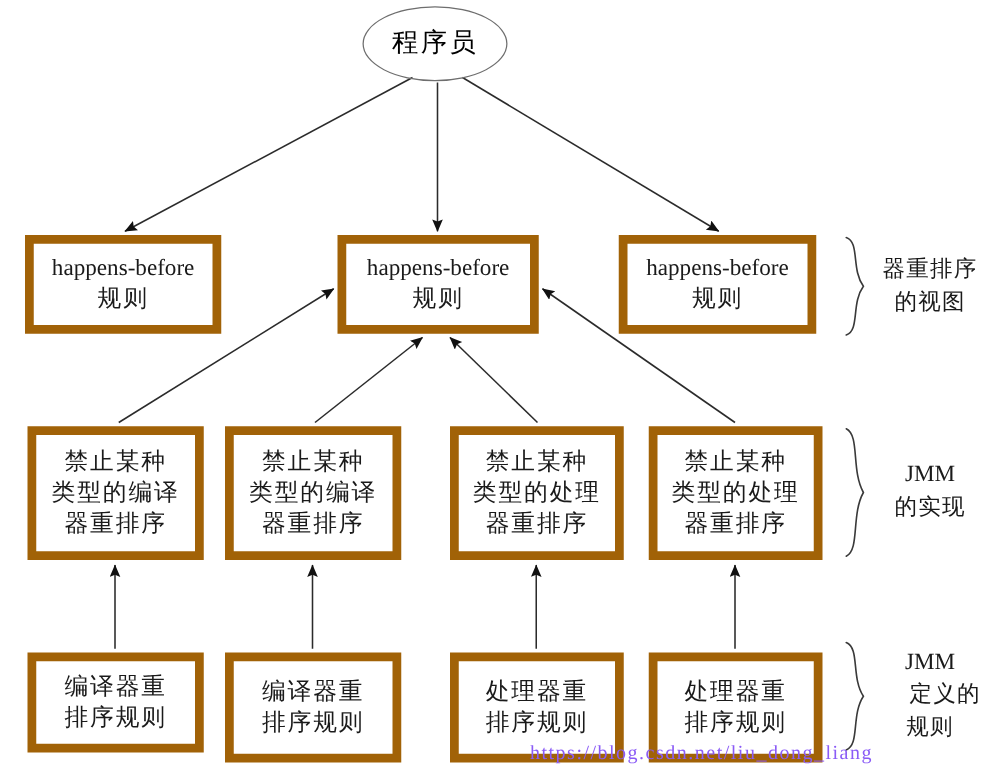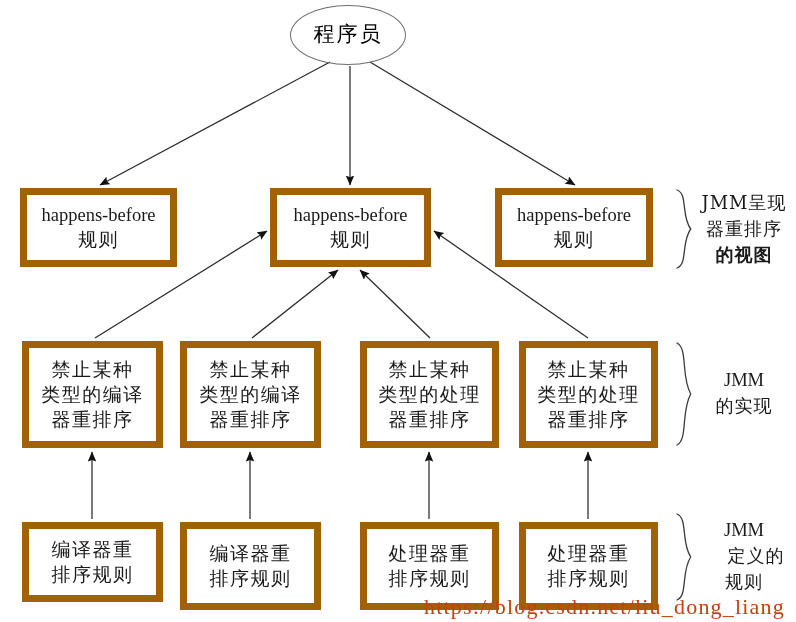--- a/index.html
+++ b/index.html
@@ -79,23 +79,23 @@
   }
   .group-label .ln {
     display: block;
   }
   .brace {
     position: absolute;
     pointer-events: none;
   }
   #watermark {
     position: absolute;
-    color: #c2410c;
+    color: #8b5cf6;
     font-family: "Liberation Serif", "DejaVu Serif", serif;
-    font-size: 22px;
+    font-size: 16px;
     letter-spacing: 1.2px;
     white-space: nowrap;
     user-select: none;
   }
 </style>
 </head>
 <body>
 
 <div id="canvas">
 
@@ -172,23 +172,22 @@
       <div class="node-box" style="left: 519px; top: 522px; width: 139px; height: 88px;">
         <span class="node-line cjk">处理器重</span>
         <span class="node-line cjk">排序规则</span>
       </div>
     </div>
   <div id="groups-layer">
       <svg class="brace" width="16" height="80" viewBox="0 0 16 80" style="left: 676px; top: 189px;">
         <path d="M1,1 C12,4.8 4.8,26.4 14.72,40 C4.8,53.6 12,75.19999999999999 1,79" fill="none" stroke="#3a3a3a" stroke-width="1.3" stroke-linecap="round"></path>
       </svg>
       <div class="group-label" style="left: 694px; top: 186px; width: 100px; height: 86px;">
-        <span class="ln cjk-sm" style="line-height: 1.45;">JMM呈现</span>
         <span class="ln cjk-sm" style="line-height: 1.45;">器重排序</span>
-        <span class="ln cjk-sm" style="line-height: 1.45; font-weight: bold;">的视图</span>
+        <span class="ln cjk-sm" style="line-height: 1.45;">的视图</span>
       </div>
       <svg class="brace" width="16" height="104" viewBox="0 0 16 104" style="left: 676px; top: 342px;">
         <path d="M1,1 C12,6.24 4.8,34.32 14.72,52 C4.8,69.68 12,97.75999999999999 1,103" fill="none" stroke="#3a3a3a" stroke-width="1.3" stroke-linecap="round"></path>
       </svg>
       <div class="group-label" style="left: 694px; top: 360px; width: 100px; height: 66px;">
         <span class="ln lat" style="line-height: 1.45;">JMM</span>
         <span class="ln cjk-sm" style="line-height: 1.45;">的实现</span>
       </div>
       <svg class="brace" width="16" height="88" viewBox="0 0 16 88" style="left: 676px; top: 513px;">
         <path d="M1,1 C12,5.279999999999999 4.8,29.04 14.72,44 C4.8,58.96 12,82.72 1,87" fill="none" stroke="#3a3a3a" stroke-width="1.3" stroke-linecap="round"></path>

